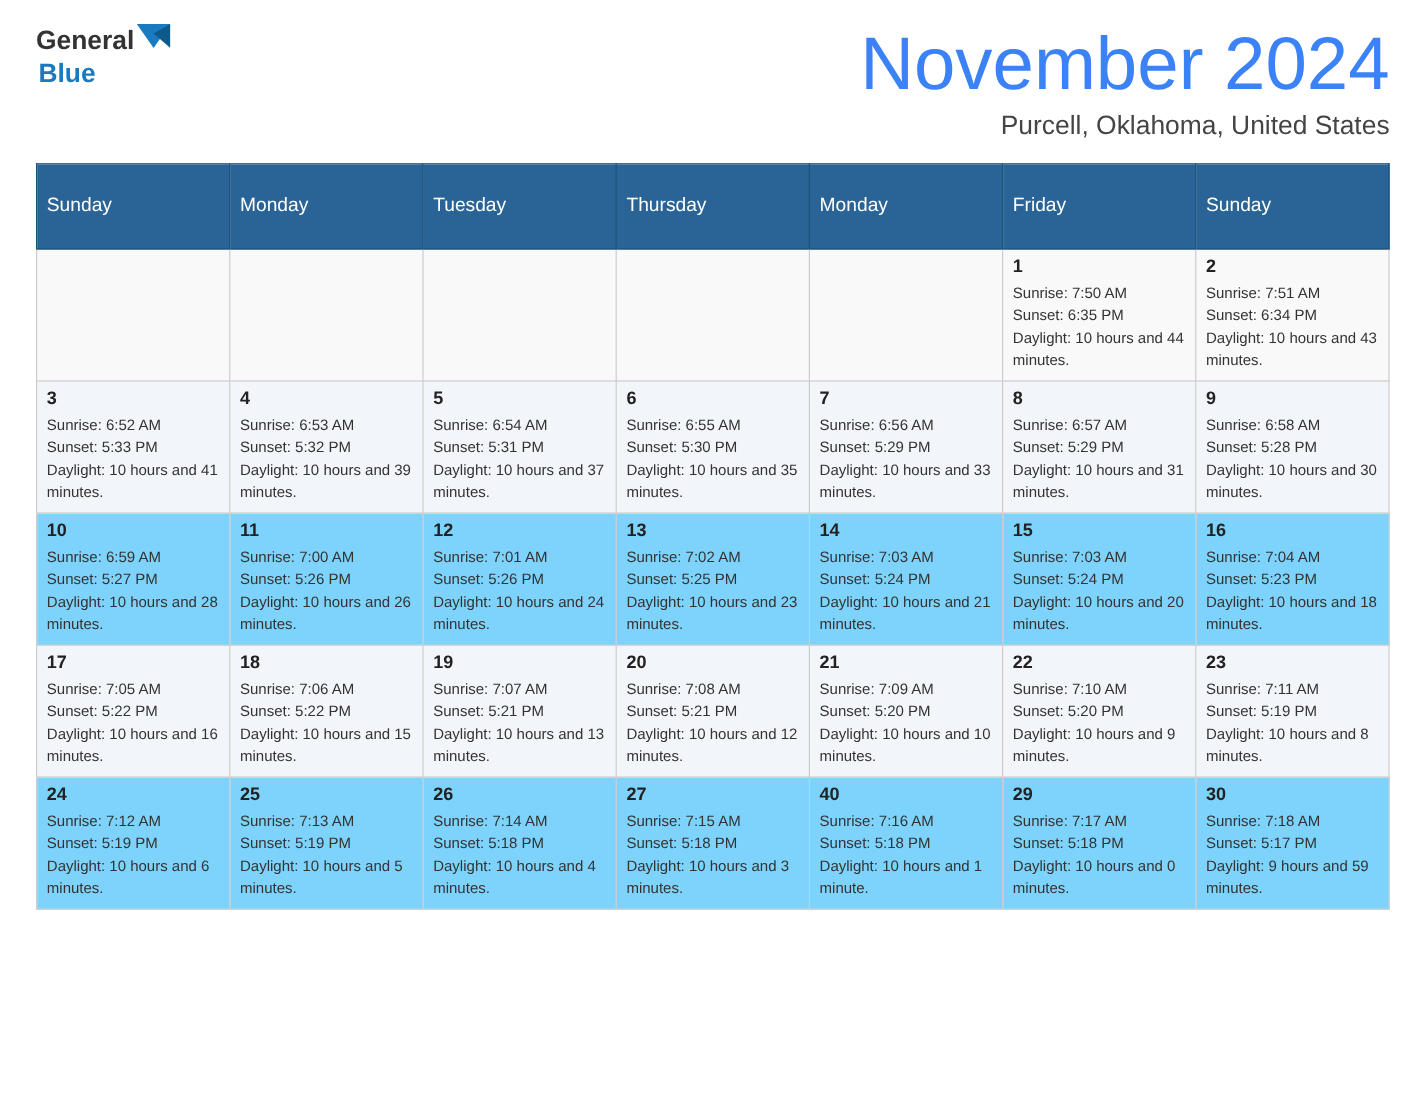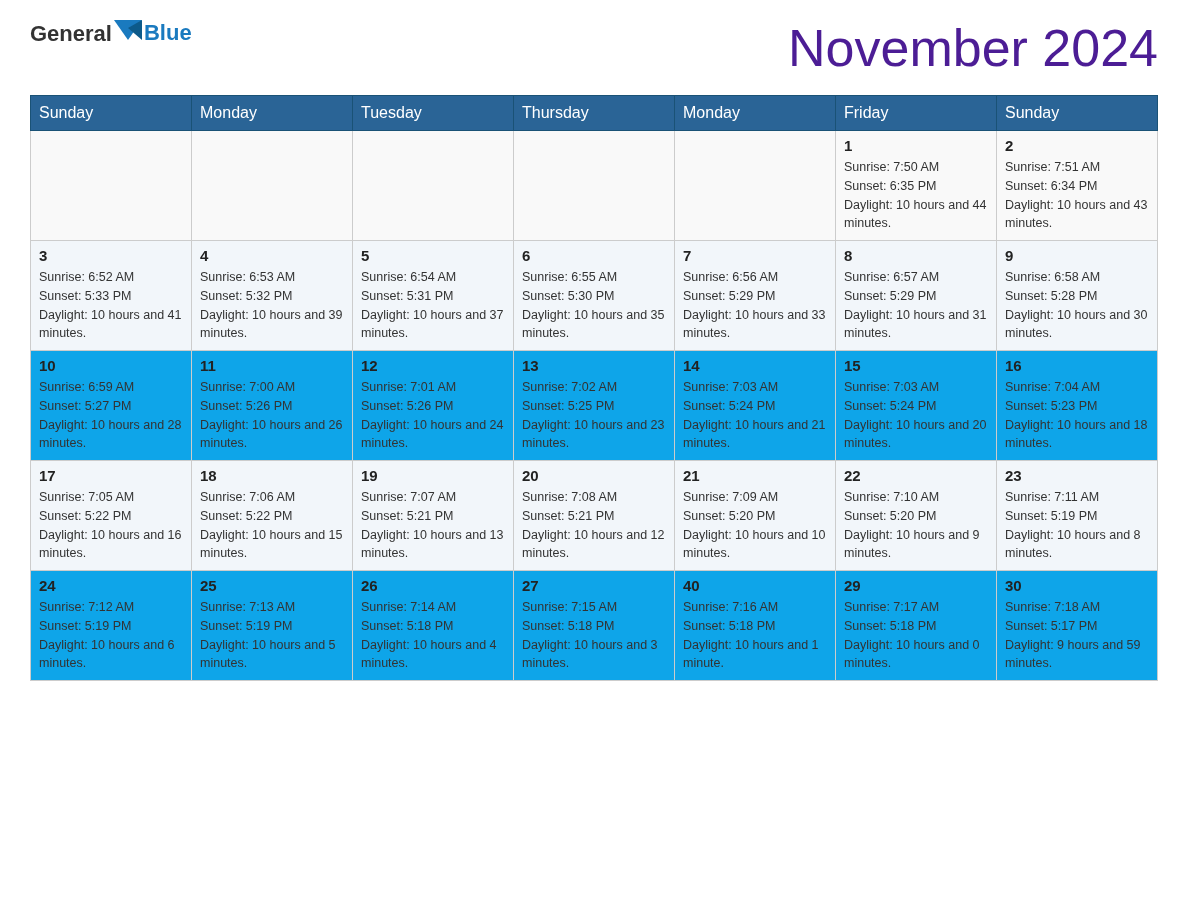--- a/index.html
+++ b/index.html
@@ -21,59 +21,59 @@
       font-weight: bold;
       color: #333;
     }
     .logo-icon {
       width: 28px;
       height: 28px;
       margin-left: 2px;
     }
     .logo-wrapper {
       display: flex;
-      flex-direction: row;
+      flex-direction: column;
       align-items: flex-start;
     }
     .logo-line1 {
       display: flex;
       align-items: center;
     }
     .logo-line2 {
       font-size: 22px;
       font-weight: bold;
       color: #1a7abf;
       margin-left: 2px;
       text-align: right;
     }
     .title-area {
       text-align: right;
     }
     .month-title {
-      font-size: 52px;
+      font-size: 62px;
       font-weight: normal;
-      color: #4c1d95;
+      color: #3b82f6;
       line-height: 1.1;
     }
     .location-title {
       font-size: 22px;
       color: #444;
       margin-top: 4px;
     }
     .calendar-table {
       width: 100%;
       border-collapse: collapse;
       table-layout: fixed;
     }
     .calendar-table th {
       background-color: #2a6496;
       color: #fff;
       font-size: 16px;
       font-weight: normal;
-      padding: 8px 8px;
+      padding: 26px 8px;
       text-align: left;
       border: 1px solid #1a5276;
     }
     .calendar-table td {
       border: 1px solid #ccc;
       vertical-align: top;
       padding: 6px 8px;
       height: 110px;
       background: #fff;
     }
@@ -89,39 +89,40 @@
     }
     .day-info {
       font-size: 12.5px;
       color: #333;
       line-height: 1.5;
     }
     .empty-cell {
       background: #f9f9f9 !important;
     }
     
-    .row-even td { background: #0ea5e9; }
+    .row-even td { background: #7dd3fc; }
     .row-odd td { background: #f2f6fa; }
   </style>
 </head>
 <body>
 
 <div class="header-area">
   <div class="logo-wrapper">
     <div class="logo-line1">
       <span class="logo-text-general">General</span>
       <svg class="logo-icon" viewBox="0 0 28 28" xmlns="http://www.w3.org/2000/svg">
         <polygon points="0,0 28,0 14,20" fill="#1a7abf"></polygon>
         <polygon points="14,8 28,0 28,20" fill="#0d5a8a"></polygon>
       </svg>
     </div>
     <div class="logo-line2">Blue</div>
   </div>
   <div class="title-area">
     <div class="month-title">November 2024</div>
+    <div class="location-title">Purcell, Oklahoma, United States</div>
   </div>
 </div>
 
 <table class="calendar-table">
   <thead>
     <tr>
     <th>Sunday</th>
         <th>Monday</th>
         <th>Tuesday</th>
         <th>Thursday</th>

